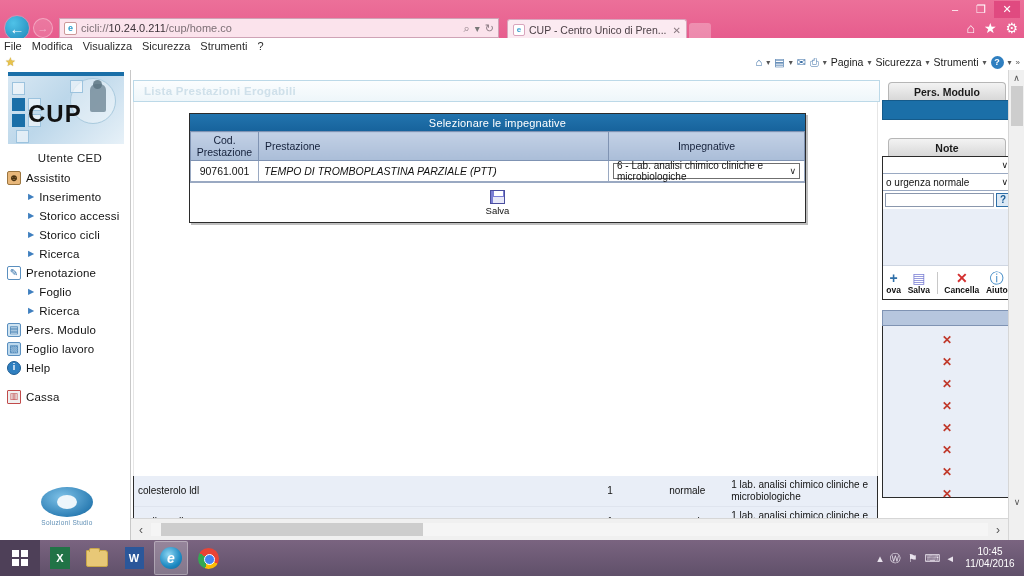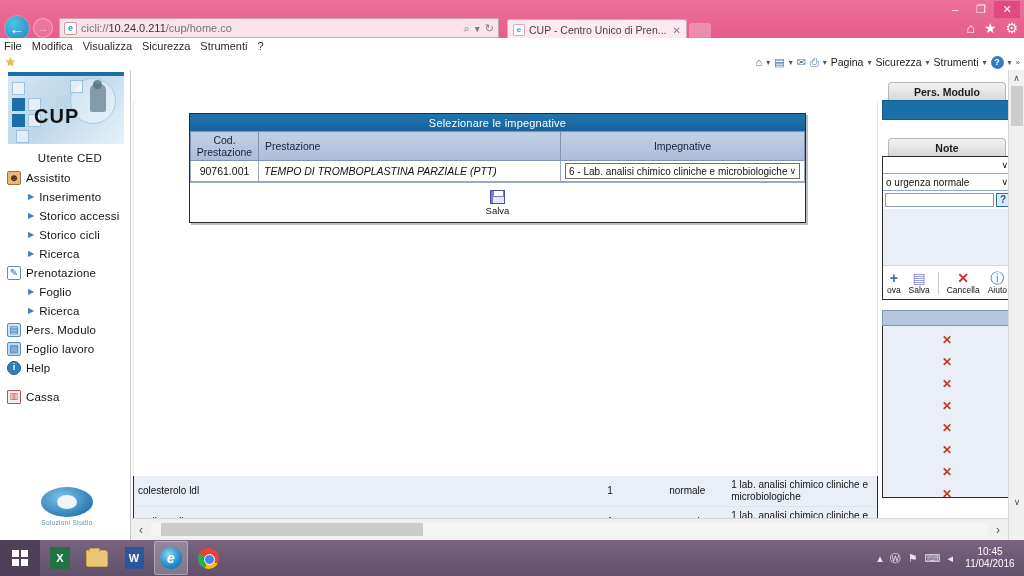--- a/index.html
+++ b/index.html
@@ -157,22 +157,22 @@
   }
   .logo .fig {
     position: absolute; right: 18px; top: 12px; width: 16px; height: 28px;
     background: #6f8796; border-radius: 6px 6px 2px 2px; opacity: .8;
   }
   .logo .head {
     position: absolute; right: 22px; top: 8px; width: 9px; height: 9px;
     border-radius: 50%; background: #5c7482; opacity:.85;
   }
   .logo .cup {
-    position: absolute; left: 26px; bottom: 16px;
-    font-size: 20px; font-weight: bold; color: #111;
+    position: absolute; left: 20px; bottom: 16px;
+    font-size: 24px; font-weight: bold; color: #111;
     letter-spacing: 1px; font-family: "Liberation Sans", sans-serif;
   }
   .user {
     text-align: center; font-size: 11.5px; color: #1a1a1a;
     margin: 8px 0 4px 10px; letter-spacing: .3px;
   }
   .navlist { padding: 0 0 0 4px; }
   .navitem {
     display: flex; align-items: center; height: 19px;
     font-size: 11.5px; color: #111; padding-left: 3px;
@@ -256,21 +256,21 @@
     font-size: 10.5px; font-weight: normal; color: #14203a;
     padding: 2px 4px; line-height: 1.15;
   }
   table.mtable td {
     border: 1px solid #9aa9c2;
     font-size: 10.5px; color: #111; padding: 2px 5px;
     background: #ffffff;
   }
   .c-cod { width: 68px; text-align: center; }
   .c-prest { text-align: left; font-style: italic; }
-  .c-imp { width: 244px; padding: 2px 4px !important; }
+  .c-imp { width: 196px; padding: 2px 4px !important; }
   .th-prest { text-align: left !important; padding-left: 6px !important; }
   .selectbox {
     width: 100%; height: 16px; border: 1px solid #6f6f6f;
     background: #ffffff; display: flex; align-items: center;
     font-size: 10px; color: #111; padding-left: 3px;
     justify-content: space-between;
   }
   .selectbox .cv2 { font-size: 9px; color: #222; padding-right: 3px; }
   .modal-foot {
     border-top: 1px solid #9aa9c2;
@@ -332,21 +332,21 @@
     display: flex; align-items: center; justify-content: center; line-height:1;
   }
   .rbody { height: 56px; background: #e9eef7; }
   .rtools {
     height: 34px; background: #ffffff; display: flex;
     align-items: center; justify-content: space-around;
     border-top: 1px solid #cfd6e2;
   }
   .tool { display: flex; flex-direction: column; align-items: center; gap: 0px; }
   .tool .g { font-size: 14px; line-height: 1; }
-  .tool .l { font-size: 8.5px; color: #111; }
+  .tool .l { font-size: 8.5px; color: #111; font-weight: bold; }
   .tool.plus .g { color: #2f6fa8; font-weight: bold; }
   .tool.save .g { color: #7b7fd4; }
   .tool.del .g { color: #d32f2f; font-weight: bold; }
   .tool.help .g { color: #2f7fc0; }
   .tdiv { width: 1px; height: 22px; background: #c8c8c8; }
 
   .rhead2 {
     margin: 10px 2px 0 2px; height: 16px; background: #b6c6de;
     border: 1px solid #7f93b3;
   }
@@ -605,20 +605,21 @@
       </div>
 
       <div class="botlogo">
         <div class="ring"></div>
         <div class="cap">Soluzioni Studio</div>
       </div>
     </div>
 
     <div class="main">
 
+      <div class="panel-title">Lista Prestazioni Erogabili</div>
       <div class="panel-title-cap"></div>
 
       <div class="white-sheet"></div>
 
       <div class="modal">
         <div class="modal-title">Selezionare le impegnative</div>
         <table class="mtable">
           <thead>
             <tr>
               <th class="c-cod">

